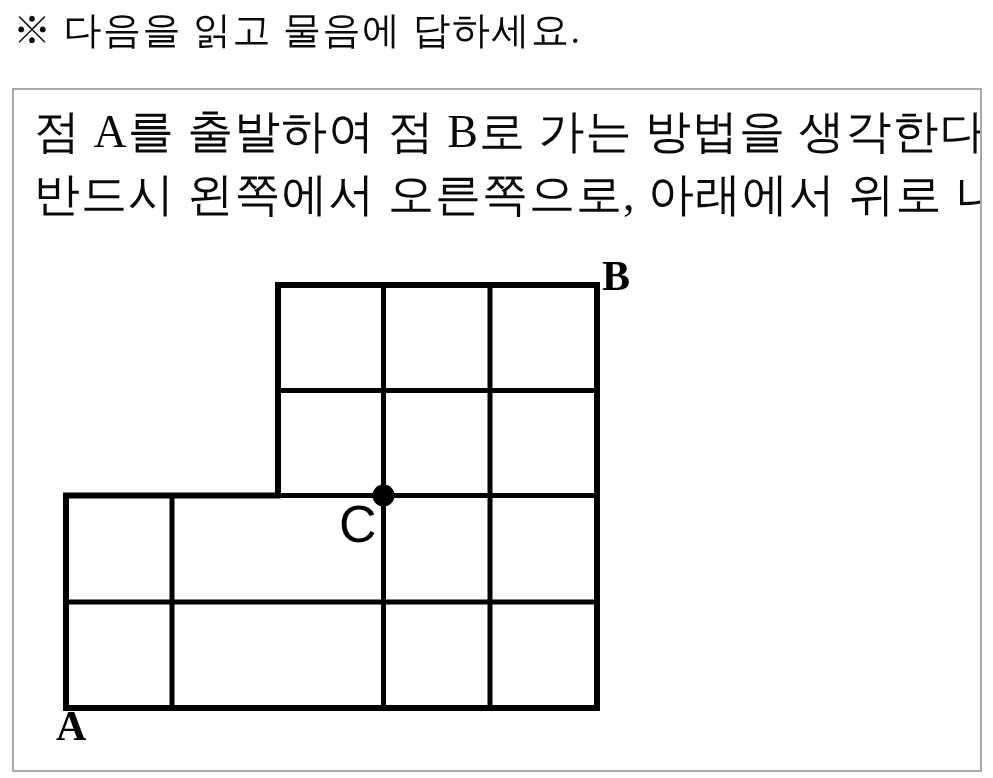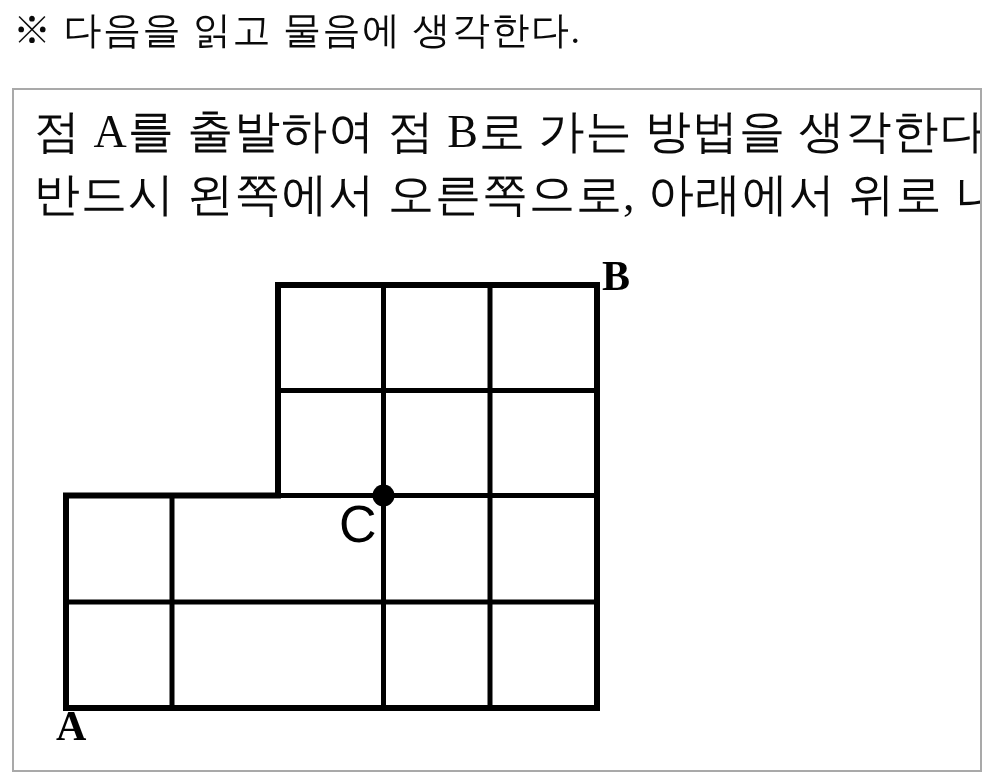--- a/index.html
+++ b/index.html
@@ -74,21 +74,21 @@
     font-family: "Liberation Sans", sans-serif;
     font-weight: 400;
     font-size: 52px;
     line-height: 1;
     color: #000;
   }
 </style>
 </head>
 <body>
 
-<div class="instruction">※ 다음을 읽고 물음에 생각한다.</div>
+<div class="instruction">※ 다음을 읽고 물음에 답하세요.</div>
 
 <div class="problem-box">
   <div class="box-text">
     <div class="box-line">점 A를 출발하여 점 B로 가는 방법을 생각한다. 길은</div>
     <div class="box-line">반드시 왼쪽에서 오른쪽으로, 아래에서 위로 나아간다.</div>
   </div>
 </div>
 
 <div class="diagram">
   <svg class="grid-svg" width="993" height="778" viewBox="0 0 993 778" xmlns="http://www.w3.org/2000/svg">

